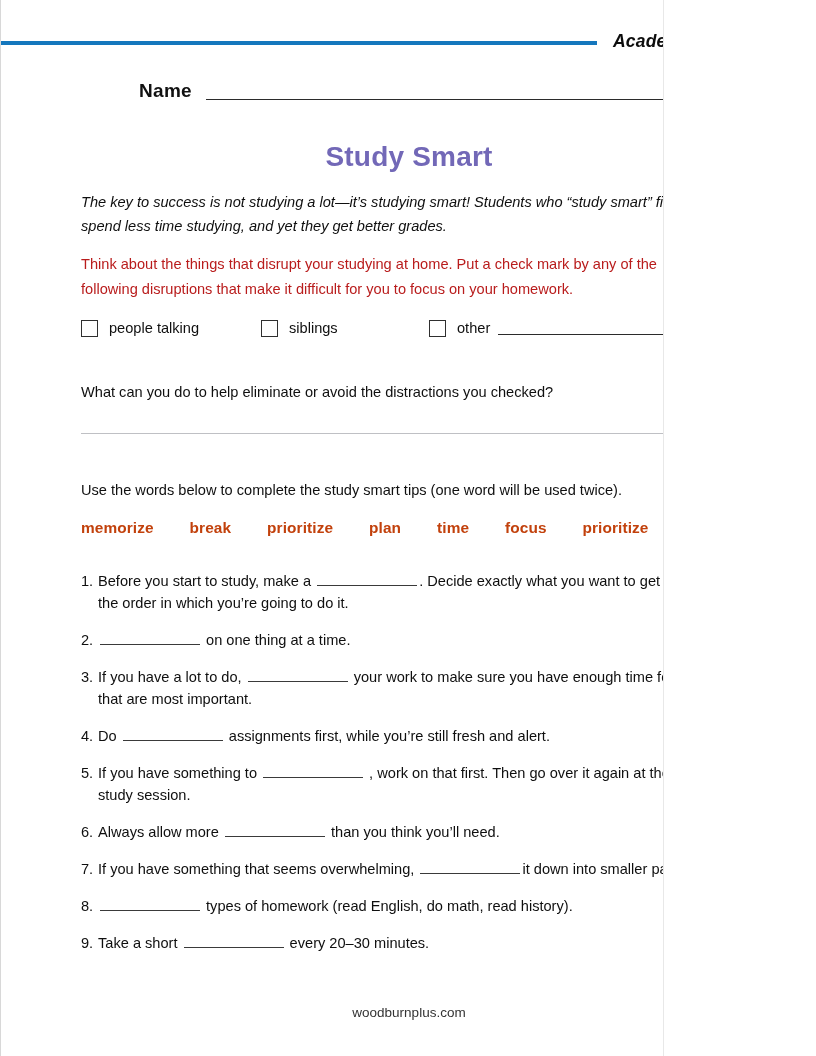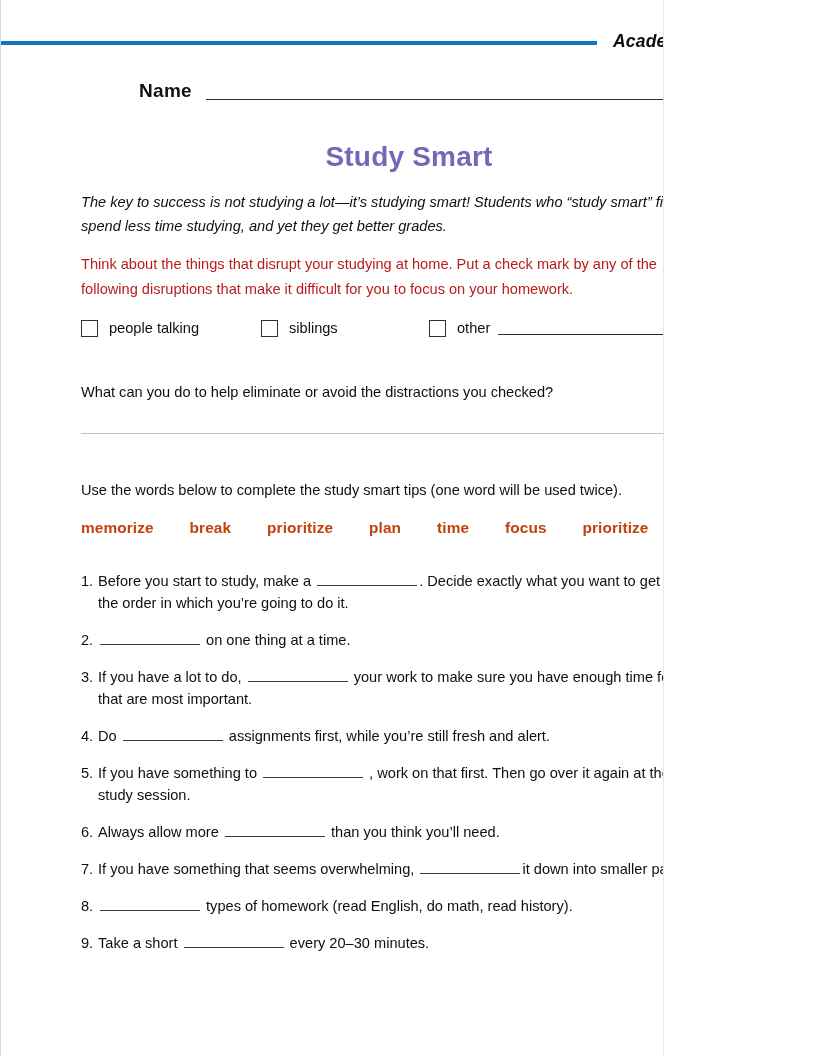--- a/index.html
+++ b/index.html
@@ -312,14 +312,15 @@
       <div class="item">
         <div class="item-num">8.</div>
         <div class="item-text"><span class="blank"></span> types of homework (read English, do math, read history).</div>
       </div>
       <div class="item">
         <div class="item-num">9.</div>
         <div class="item-text">Take a short <span class="blank"></span> every 20–30 minutes.</div>
       </div>
     </div>
 
+  <div class="footer">woodburnplus.com</div>
 
 </div>
 
 </body></html>

